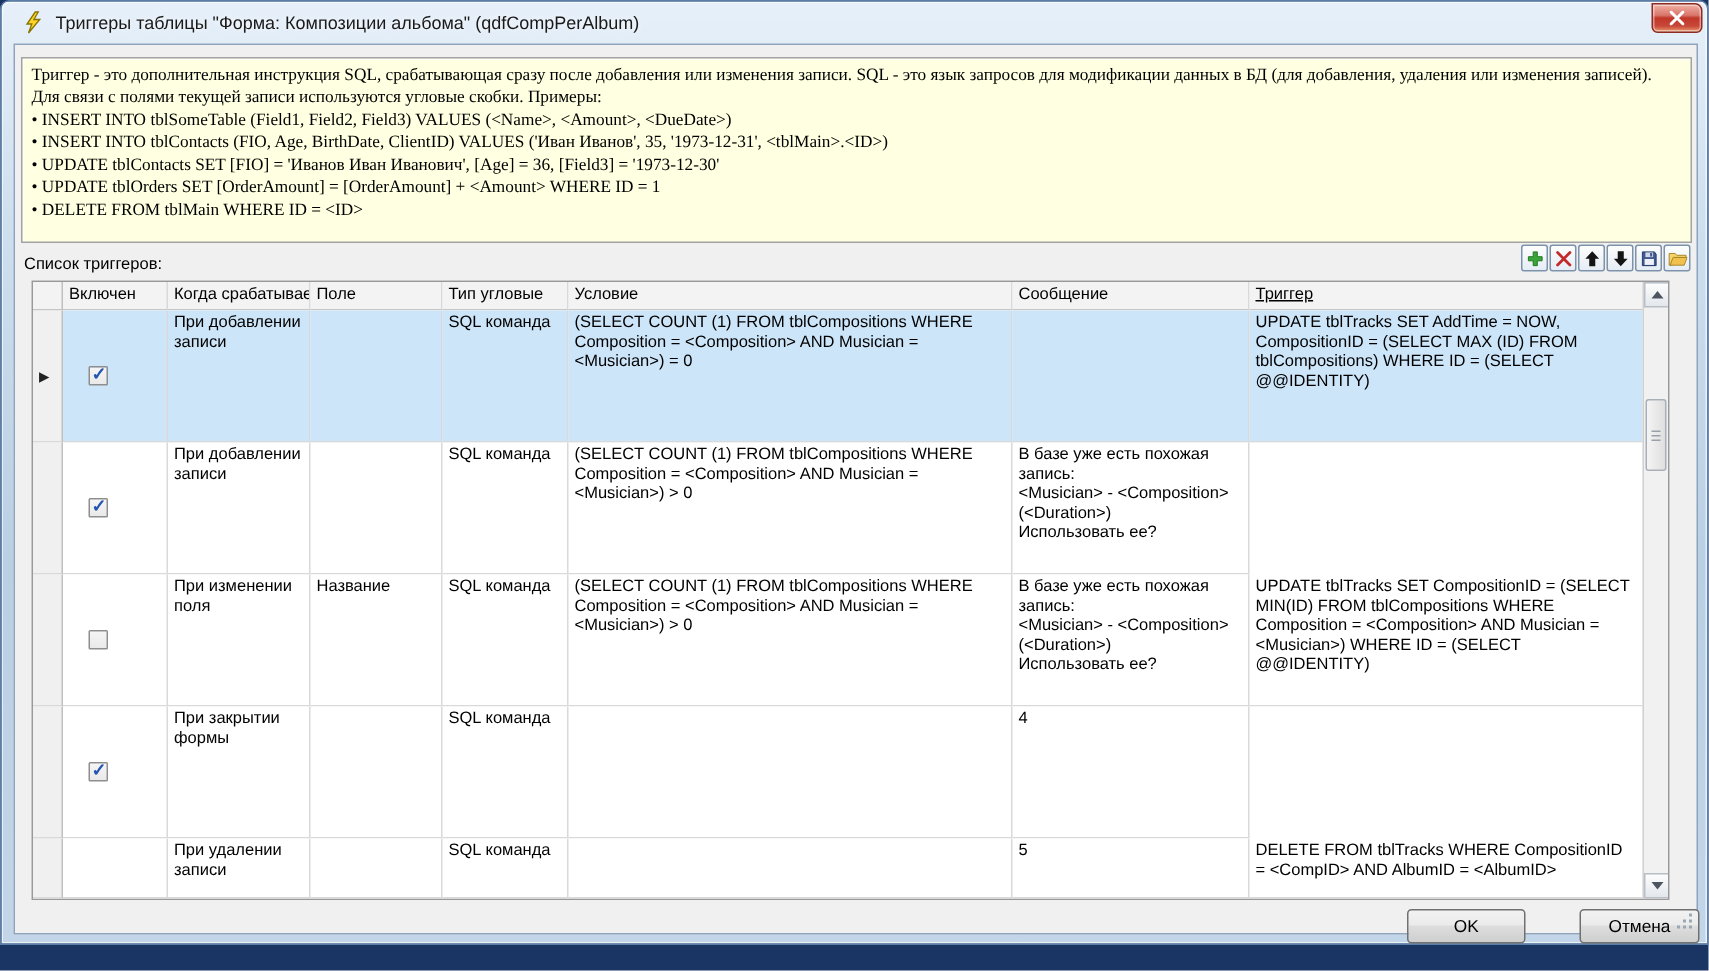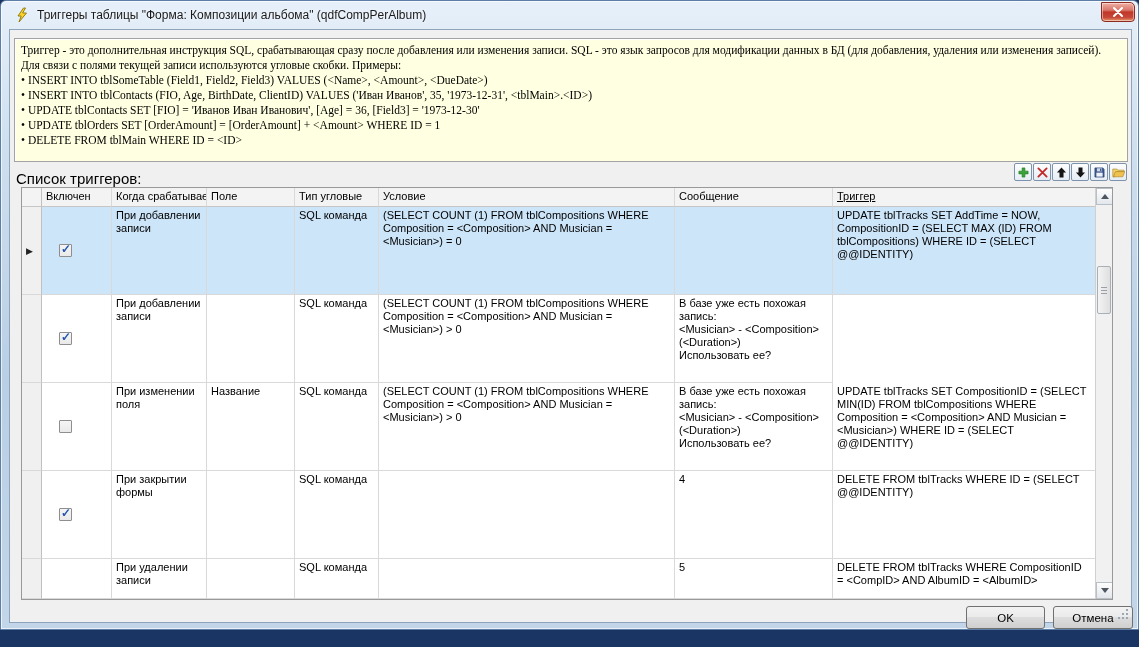--- a/index.html
+++ b/index.html
@@ -33,21 +33,21 @@
 
   
   .infobox{
     position:absolute; left:4px; top:8px; width:1114px; height:124px;
     background:#ffffe1; border:1px solid #a3a3a3;
     box-shadow:inset 1px 1px 0 #ffffff;
     padding:4px 6px; font-size:11.5px; line-height:15px; color:#000; overflow:hidden;font-family:Liberation Serif, serif;
   }
   .infobox div{ white-space:pre-wrap; }
 
-  .list-label{ position:absolute; left:6px; top:140px; font-size:15px; color:#000; }
+  .list-label{ position:absolute; left:6px; top:140px; font-size:11px; color:#000; }
 
   
   .toolbar{ position:absolute; top:133px; right:4px; display:flex; gap:1px; }
   .tb-btn{
     width:18px; height:18px; border:1px solid #7d93ab; border-radius:2px;
     background:linear-gradient(180deg,#fdfdfd,#e6edf5);
     display:flex; align-items:center; justify-content:center; cursor:pointer;
   }
   .tb-btn svg{ display:block; }
 
@@ -111,21 +111,21 @@
     background:#9aa0a8; box-shadow:0 3px 0 #9aa0a8, 0 6px 0 #9aa0a8;
   }
 
   
   .btn{
     position:absolute; top:576px; height:23px;
     background:linear-gradient(180deg,#f2f2f2 0%,#ebebeb 45%,#dddddd 50%,#cfcfcf 100%);
     border:1px solid #707070; border-radius:3px;
     font-family:"Liberation Sans", sans-serif; font-size:11.5px; color:#000; cursor:pointer;
   }
-  .btn-ok{ left:956px; width:79px; }
+  .btn-ok{ left:928px; width:79px; }
   .btn-cancel{ left:1043px; width:80px; }
 
   .grip{ position:absolute; right:1px; bottom:1px; width:13px; height:13px; }
 </style>
 </head>
 <body>
 
 <div class="screen">
   <div class="window">
 
@@ -253,21 +253,20 @@
           <div class="row">
             <div class="cell c-sel"></div>
             <div class="cell c-chk">
                 <div class="checkbox checked"></div>
               </div>
             <div class="cell c-when txt">При закрытии формы</div>
             <div class="cell c-field txt"></div>
             <div class="cell c-type txt">SQL команда</div>
             <div class="cell c-cond txt"></div>
             <div class="cell c-msg txt">4</div>
-            <div class="cell c-trig txt">DELETE FROM tblTracks WHERE ID = (SELECT @@IDENTITY)</div>
           </div>
 
           <div class="row cut">
             <div class="cell c-sel"></div>
             <div class="cell c-chk"></div>
             <div class="cell c-when txt">При удалении записи</div>
             <div class="cell c-field txt"></div>
             <div class="cell c-type txt">SQL команда</div>
             <div class="cell c-cond txt"></div>
             <div class="cell c-msg txt">5</div>

